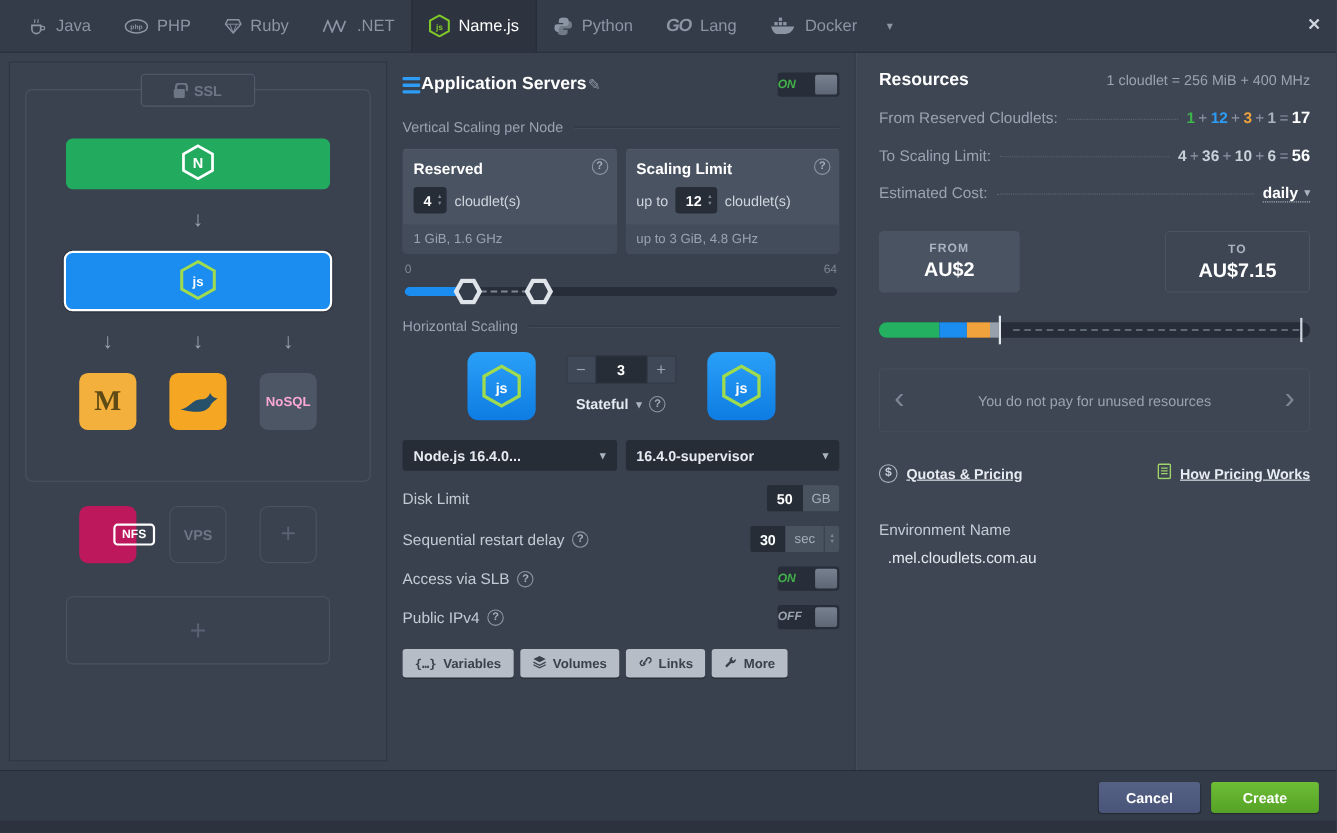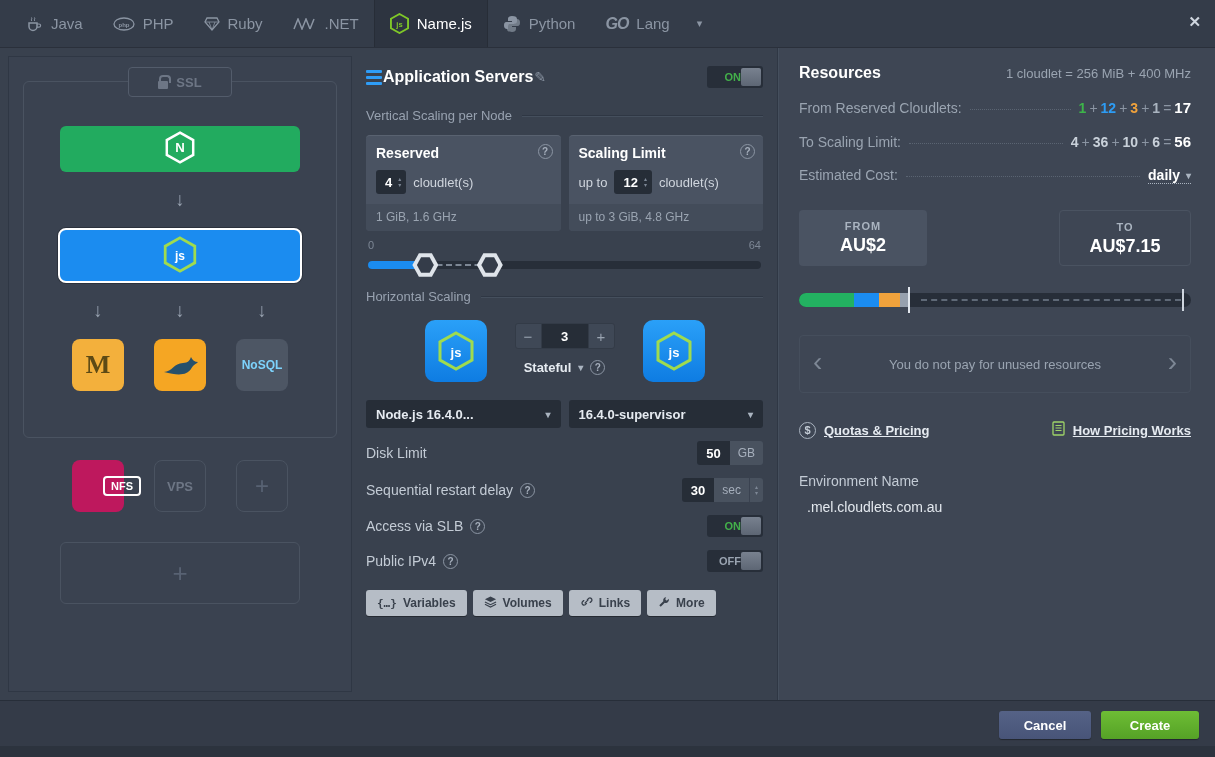--- a/index.html
+++ b/index.html
@@ -31,39 +31,39 @@
   .lock::before { content:""; position:absolute; left:1px; top:-6px; width:8px; height:6px; border:2px solid #6d7685; border-bottom:none; border-radius:4px 4px 0 0; }
   .outline { margin:24px 14px 0; border:1px solid #4a5361; border-radius:6px; padding:44px 0 46px; display:flex; flex-direction:column; align-items:center; }
   .nginx-block { width:240px; height:46px; background:#22ab5f; border-radius:6px; display:flex; align-items:center; justify-content:center; cursor:pointer; }
   .node-block { width:244px; height:55px; background:#1b8cf0; border:2px solid #fff; border-radius:8px; display:flex; align-items:center; justify-content:center; box-shadow:0 0 0 1px rgba(0,0,0,.25); cursor:pointer; }
   .arrow-cell { height:56px; display:flex; align-items:center; justify-content:center; font-size:19px; font-weight:bold; color:#98a2b0; }
   .arrows-row, .db-row { display:flex; gap:30px; }
   .arrows-row .arrow-cell { width:52px; height:56px; }
   .tile { width:52px; height:52px; border-radius:8px; display:flex; align-items:center; justify-content:center; cursor:pointer; }
   .tile.mariadb { background:#f3b03c; color:#5d4a15; font-weight:bold; font-size:26px; font-family:"Liberation Serif", serif; }
   .tile.mysql { background:#f5a623; }
-  .tile.nosql { background:#4d5664; color:#7dd3fc; font-weight:bold; font-size:12px; }
+  .tile.nosql { background:#4d5664; color:#f9a8d4; font-weight:bold; font-size:12px; }
   .storage-row { display:flex; gap:30px; justify-content:center; margin-top:22px; }
   .tile.nfs { background:#be185d;padding-left:48px; }
   .nfs-badge { border:2px solid #fff; color:#fff; border-radius:4px; padding:2px 6px; font-weight:bold; font-size:11px; }
   .tile.vps { border:1px solid #4a5361; color:#6d7685; font-weight:bold; font-size:13px; background:transparent; }
   .tile.addt { border:1px solid #4a5361; color:#586273; font-size:24px; background:transparent; }
   .add-block { margin:30px auto 0; width:240px; height:62px; border:1px solid #4a5361; border-radius:6px; color:#586273; font-size:26px; display:flex; align-items:center; justify-content:center; cursor:pointer; }
 
   
   .mid-panel { flex:1; padding:0 14px; border-right:1px solid #2f3744; }
   .as-header { display:flex; align-items:center; gap:1px; margin-top:18px; }
   .hamburger { width:16px; display:flex; flex-direction:column; gap:3px; cursor:pointer; }
   .hamburger i { height:3px; background:#2e9df7; border-radius:1px; display:block; }
   .as-title { font-size:16px; font-weight:bold; color:#fff; }
   .pencil { color:#8b95a3; font-size:14px; cursor:pointer; }
   .spacer { flex:1; }
 
   .toggle { width:56px; height:22px; background:#272e39; border-radius:3px; display:flex; align-items:center; cursor:pointer; flex:none; }
-  .toggle .t-label { flex:1; text-align:right; font-size:11px; font-weight:bold; }
+  .toggle .t-label { flex:1; text-align:left; font-size:11px; font-weight:bold;font-style:italic; }
   .toggle.on .t-label { color:#43b04a; }
   .toggle.off .t-label { color:#9aa4b1; }
   .toggle .knob { width:20px; height:18px; margin-right:2px; background:linear-gradient(#78818f,#5d6674); border-radius:2px; }
 
   .section-head { display:flex; align-items:center; gap:10px; margin-top:20px; color:#98a2b0; font-size:13px; }
   .section-head::after { content:""; flex:1; height:1px; background:#2f3744; box-shadow:0 1px 0 #454f5d; }
 
   .vs-boxes { display:flex; gap:8px; margin-top:12px; }
   .vs-box { flex:1; background:#4a5362; border-radius:4px; padding:9px 10px 0; position:relative; border-top:1px solid #596270; }
   .vs-box .q-pos { position:absolute; top:8px; right:8px; }
@@ -217,20 +217,34 @@
       <svg width="18" height="18" viewBox="0 0 18 18">
           <path d="M9 1C6.5 1 5 2 5 4v2h4v1H3.5C1.5 7 1 8.5 1 10.5S2 14 4 14h1v-2.5C5 9.5 6.5 9 8 9h3c1.8 0 3-1.2 3-3V4c0-2-1.5-3-5-3z" fill="#8b95a3"></path>
           <path d="M9 17c2.5 0 4-1 4-3v-2H9v-1h5.5c2 0 2.5-1.5 2.5-3.5S16 4 14 4h-1v2.5C13 8.5 11.5 9 10 9H7c-1.8 0-3 1.2-3 3v2c0 2 1.5 3 5 3z" fill="#8b95a3" opacity="0.7"></path>
         </svg>
     </span>
     <span>Python</span>
   </div>
   <div class="tab">
     <span class="t-icon go-mark">GO</span>
     <span>Lang</span>
+  </div>
+  <div class="tab">
+    <span class="t-icon">
+      <svg width="24" height="17" viewBox="0 0 24 17">
+          <g fill="#8b95a3">
+            <rect x="4" y="5" width="3" height="3"></rect>
+            <rect x="8" y="5" width="3" height="3"></rect>
+            <rect x="12" y="5" width="3" height="3"></rect>
+            <rect x="8" y="1" width="3" height="3"></rect>
+            <path d="M1 9h21c-1 4-4 7-10 7H7c-3 0-5-3-6-7z"></path>
+          </g>
+        </svg>
+    </span>
+    <span>Docker</span>
   </div>
   <div class="tab-caret">
       <span>▾</span>
     </div>
   <div class="close-btn">✕</div>
 </div>
 
 <div class="main">
 
   <div class="left-panel">

